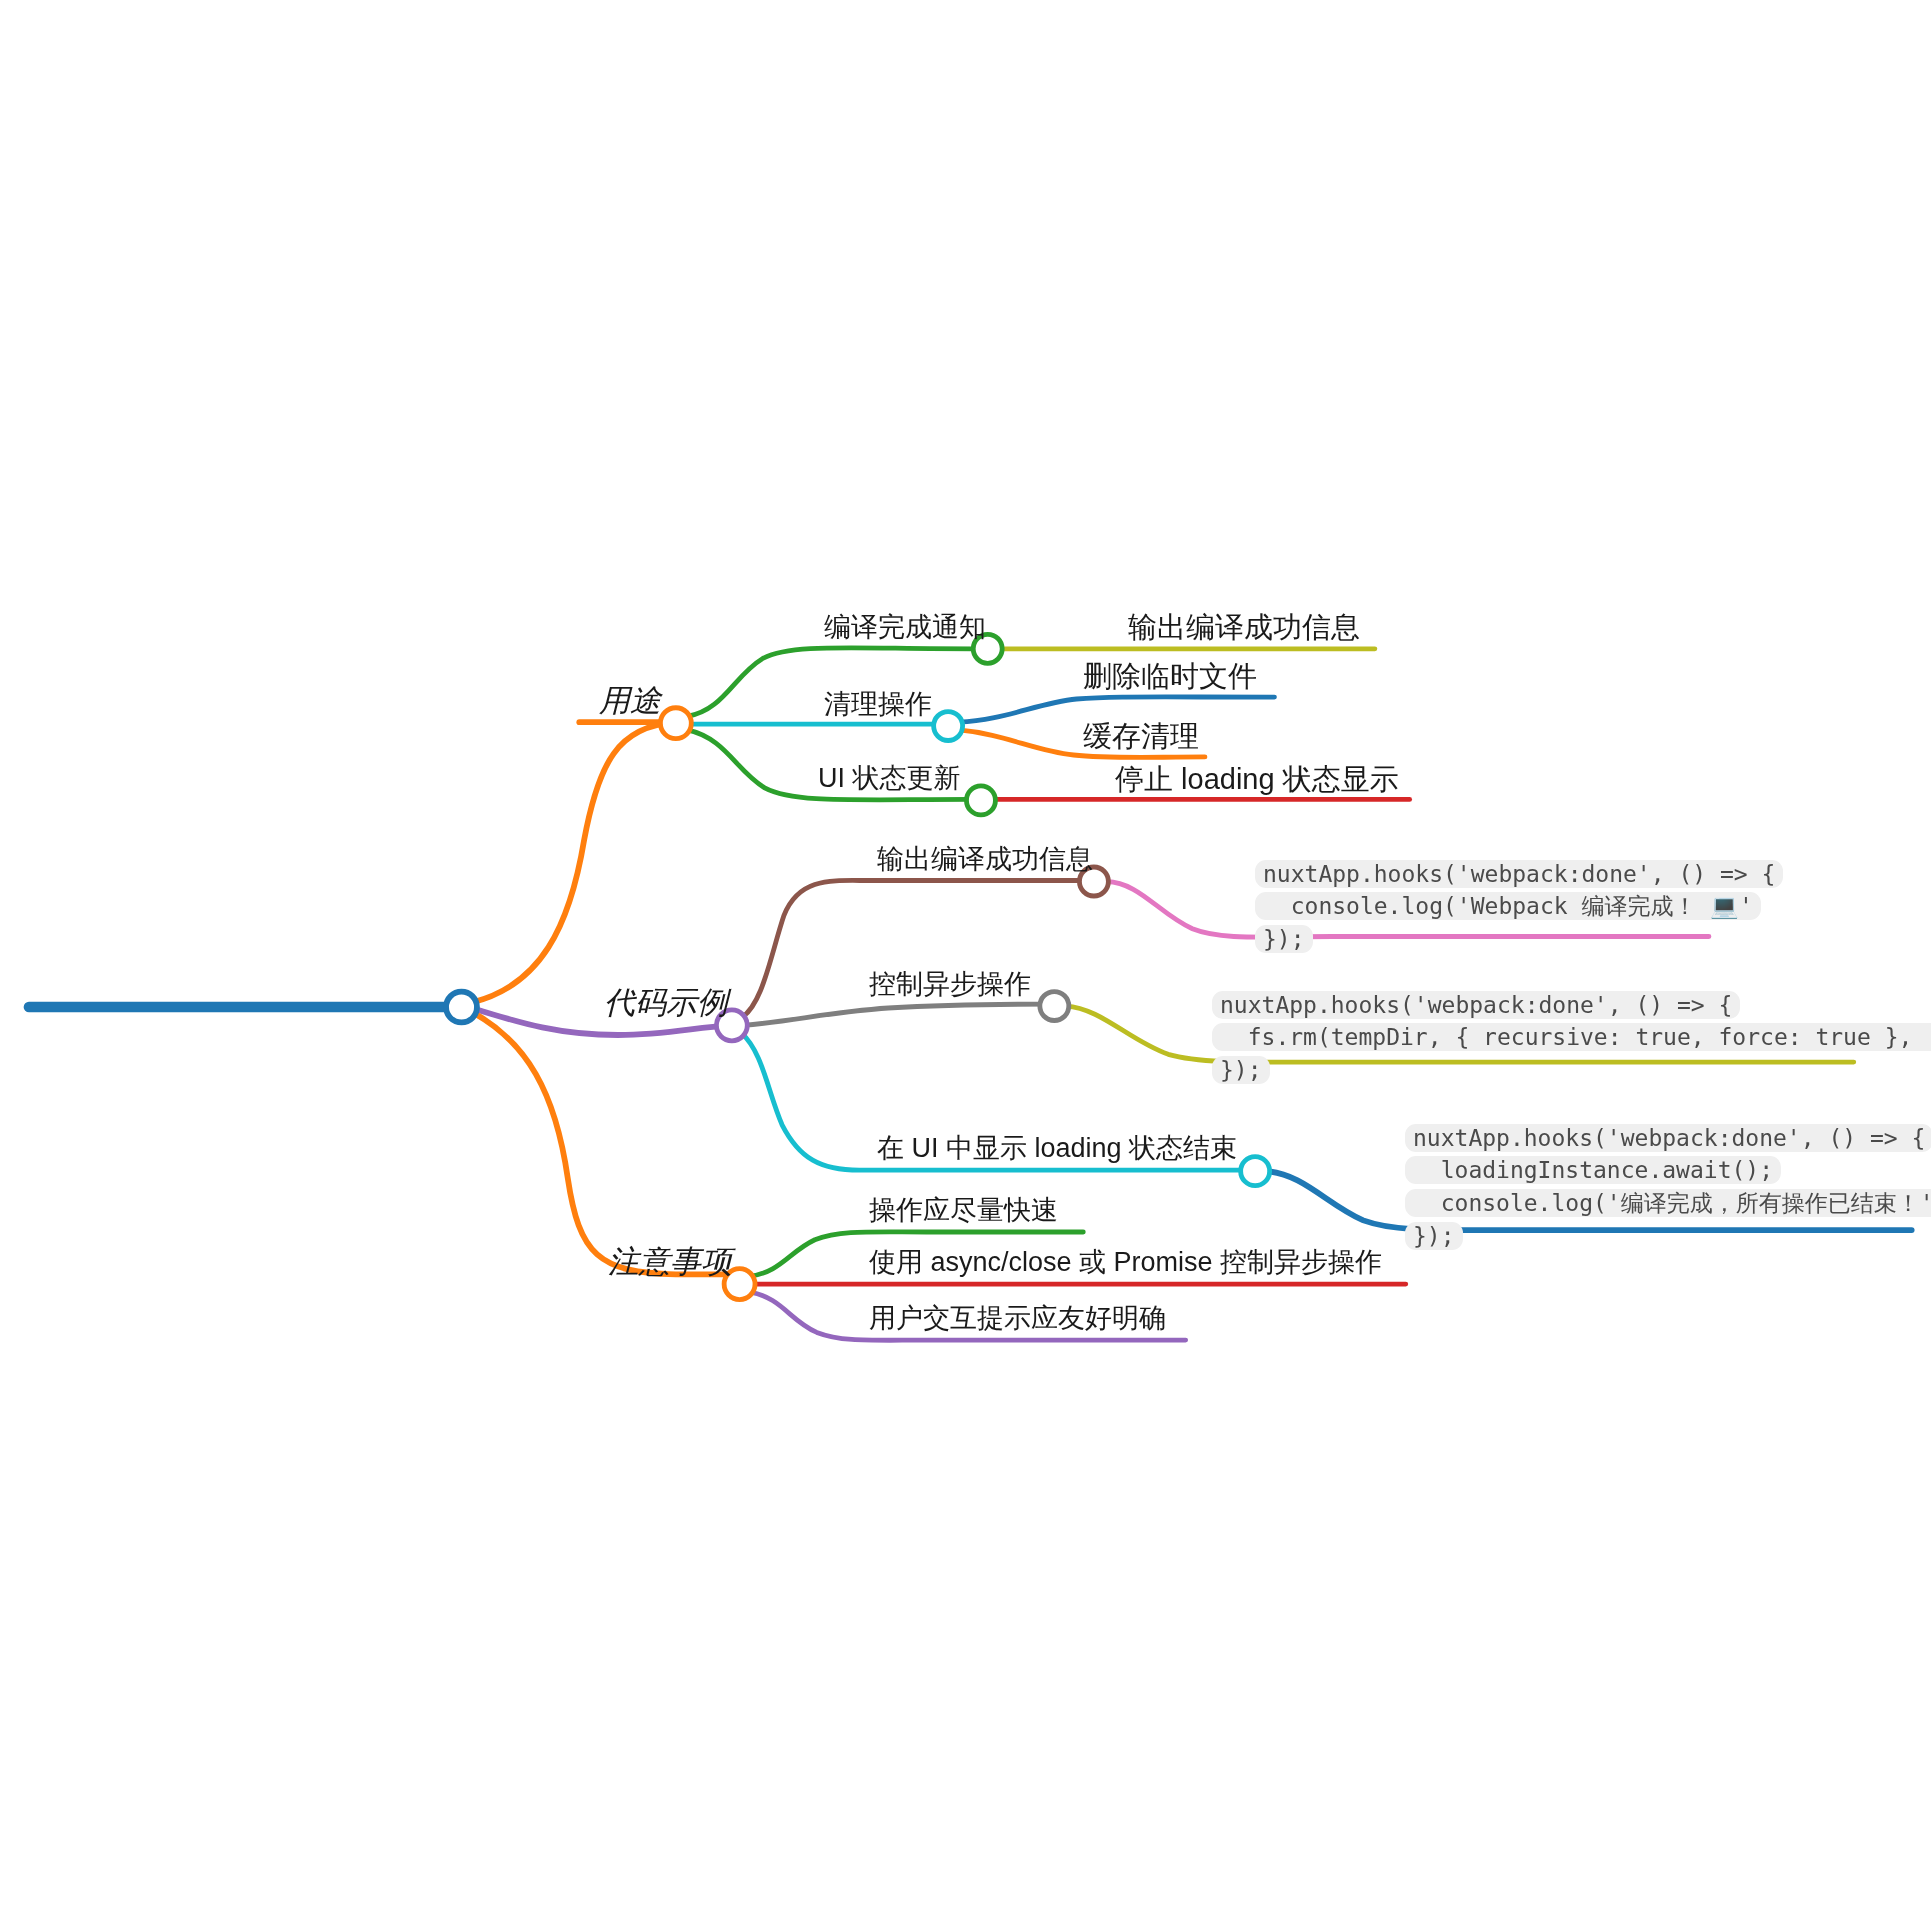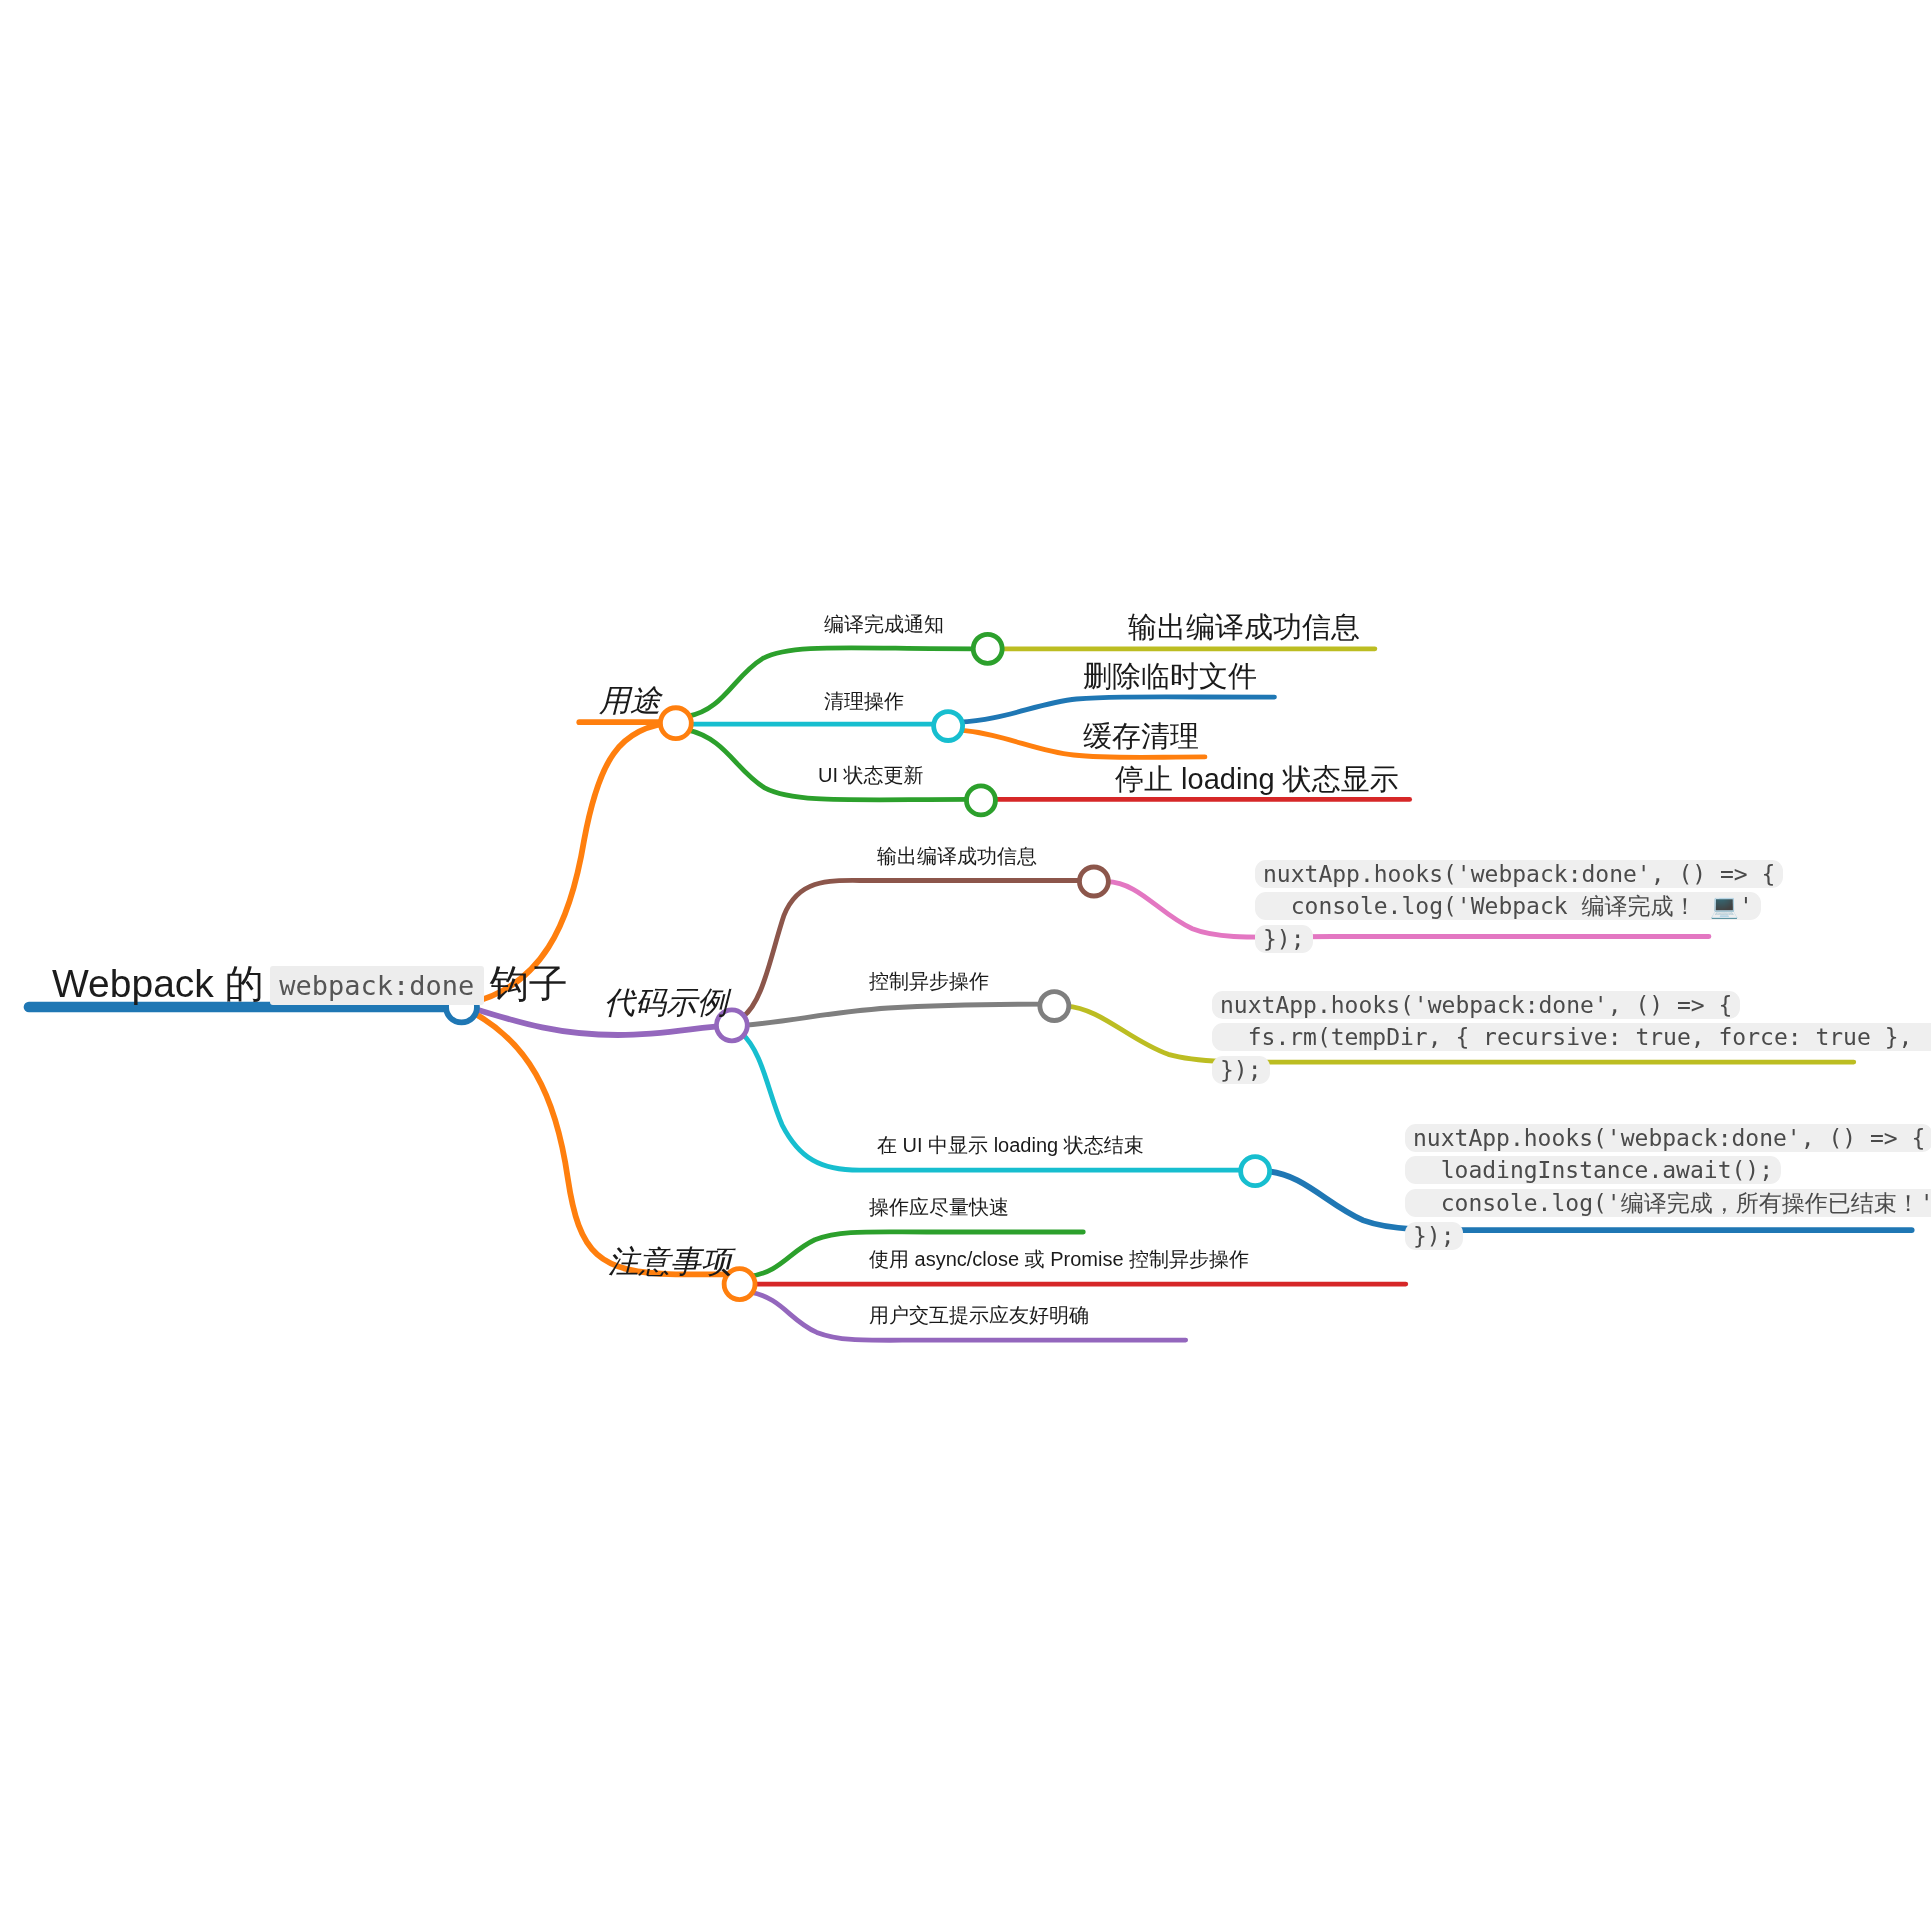--- a/index.html
+++ b/index.html
@@ -9,21 +9,21 @@
   svg.links{position:absolute;left:0;top:0;width:1931px;height:1931px;overflow:visible;}
   .node-label{position:absolute;white-space:nowrap;color:#1a1a1a;
               font-family:"Liberation Sans","DejaVu Sans",sans-serif;
               line-height:1;}
   .root-label{font-size:39px;color:#1c1c1c;}
   .root-code{font-family:"DejaVu Sans Mono","Liberation Mono",monospace;
              font-size:27px;background:#ededed;color:#555;
              padding:3.9px 9.7px;border-radius:2.9px;margin:0 5.8px;
              vertical-align:1.9px;}
   .lvl1{font-size:31px;font-style:italic;}
-  .lvl2{font-size:20px;}
+  .lvl2{font-size:27px;}
   .lvl3{font-size:29px;}
   .codeblock{position:absolute;white-space:pre;
              font-family:"DejaVu Sans Mono","Liberation Mono",monospace;
              font-size:23px;color:#4a4a4a;line-height:1.42;}
   .codeblock span{background:#efefef;padding:1px 8px;border-radius:11px;}
 </style>
 </head>
 <body>
 
 <div id="stage">
@@ -80,23 +80,20 @@
       <circle cx="1023" cy="672" r="15" fill="#ffffff" stroke="#2ca02c" stroke-width="5"></circle>
       <circle cx="982" cy="752" r="15" fill="#ffffff" stroke="#17becf" stroke-width="5"></circle>
       <circle cx="1016" cy="829" r="15" fill="#ffffff" stroke="#2ca02c" stroke-width="5"></circle>
 
       <circle cx="1133" cy="913" r="15" fill="#ffffff" stroke="#8c564b" stroke-width="5"></circle>
       <circle cx="1092" cy="1042" r="15" fill="#ffffff" stroke="#7f7f7f" stroke-width="5"></circle>
       <circle cx="1300" cy="1213" r="15" fill="#ffffff" stroke="#17becf" stroke-width="5"></circle>
     </g>
   </svg>
 
-  <div class="node-label root-label" style="left:52px;top:964px;">
-    <span>Webpack 的</span><span class="root-code">webpack:done</span><span>钩子</span>
-  </div>
 
   <div class="node-label lvl1" style="left:599px;top:685px;">用途</div>
 
   <div class="node-label lvl1" style="left:604px;top:987px;">代码示例</div>
 
   <div class="node-label lvl1" style="left:608px;top:1246px;">注意事项</div>
 
   <div class="node-label lvl2" style="left:824px;top:614px;">编译完成通知</div>
 
   <div class="node-label lvl2" style="left:824px;top:691px;">清理操作</div>

